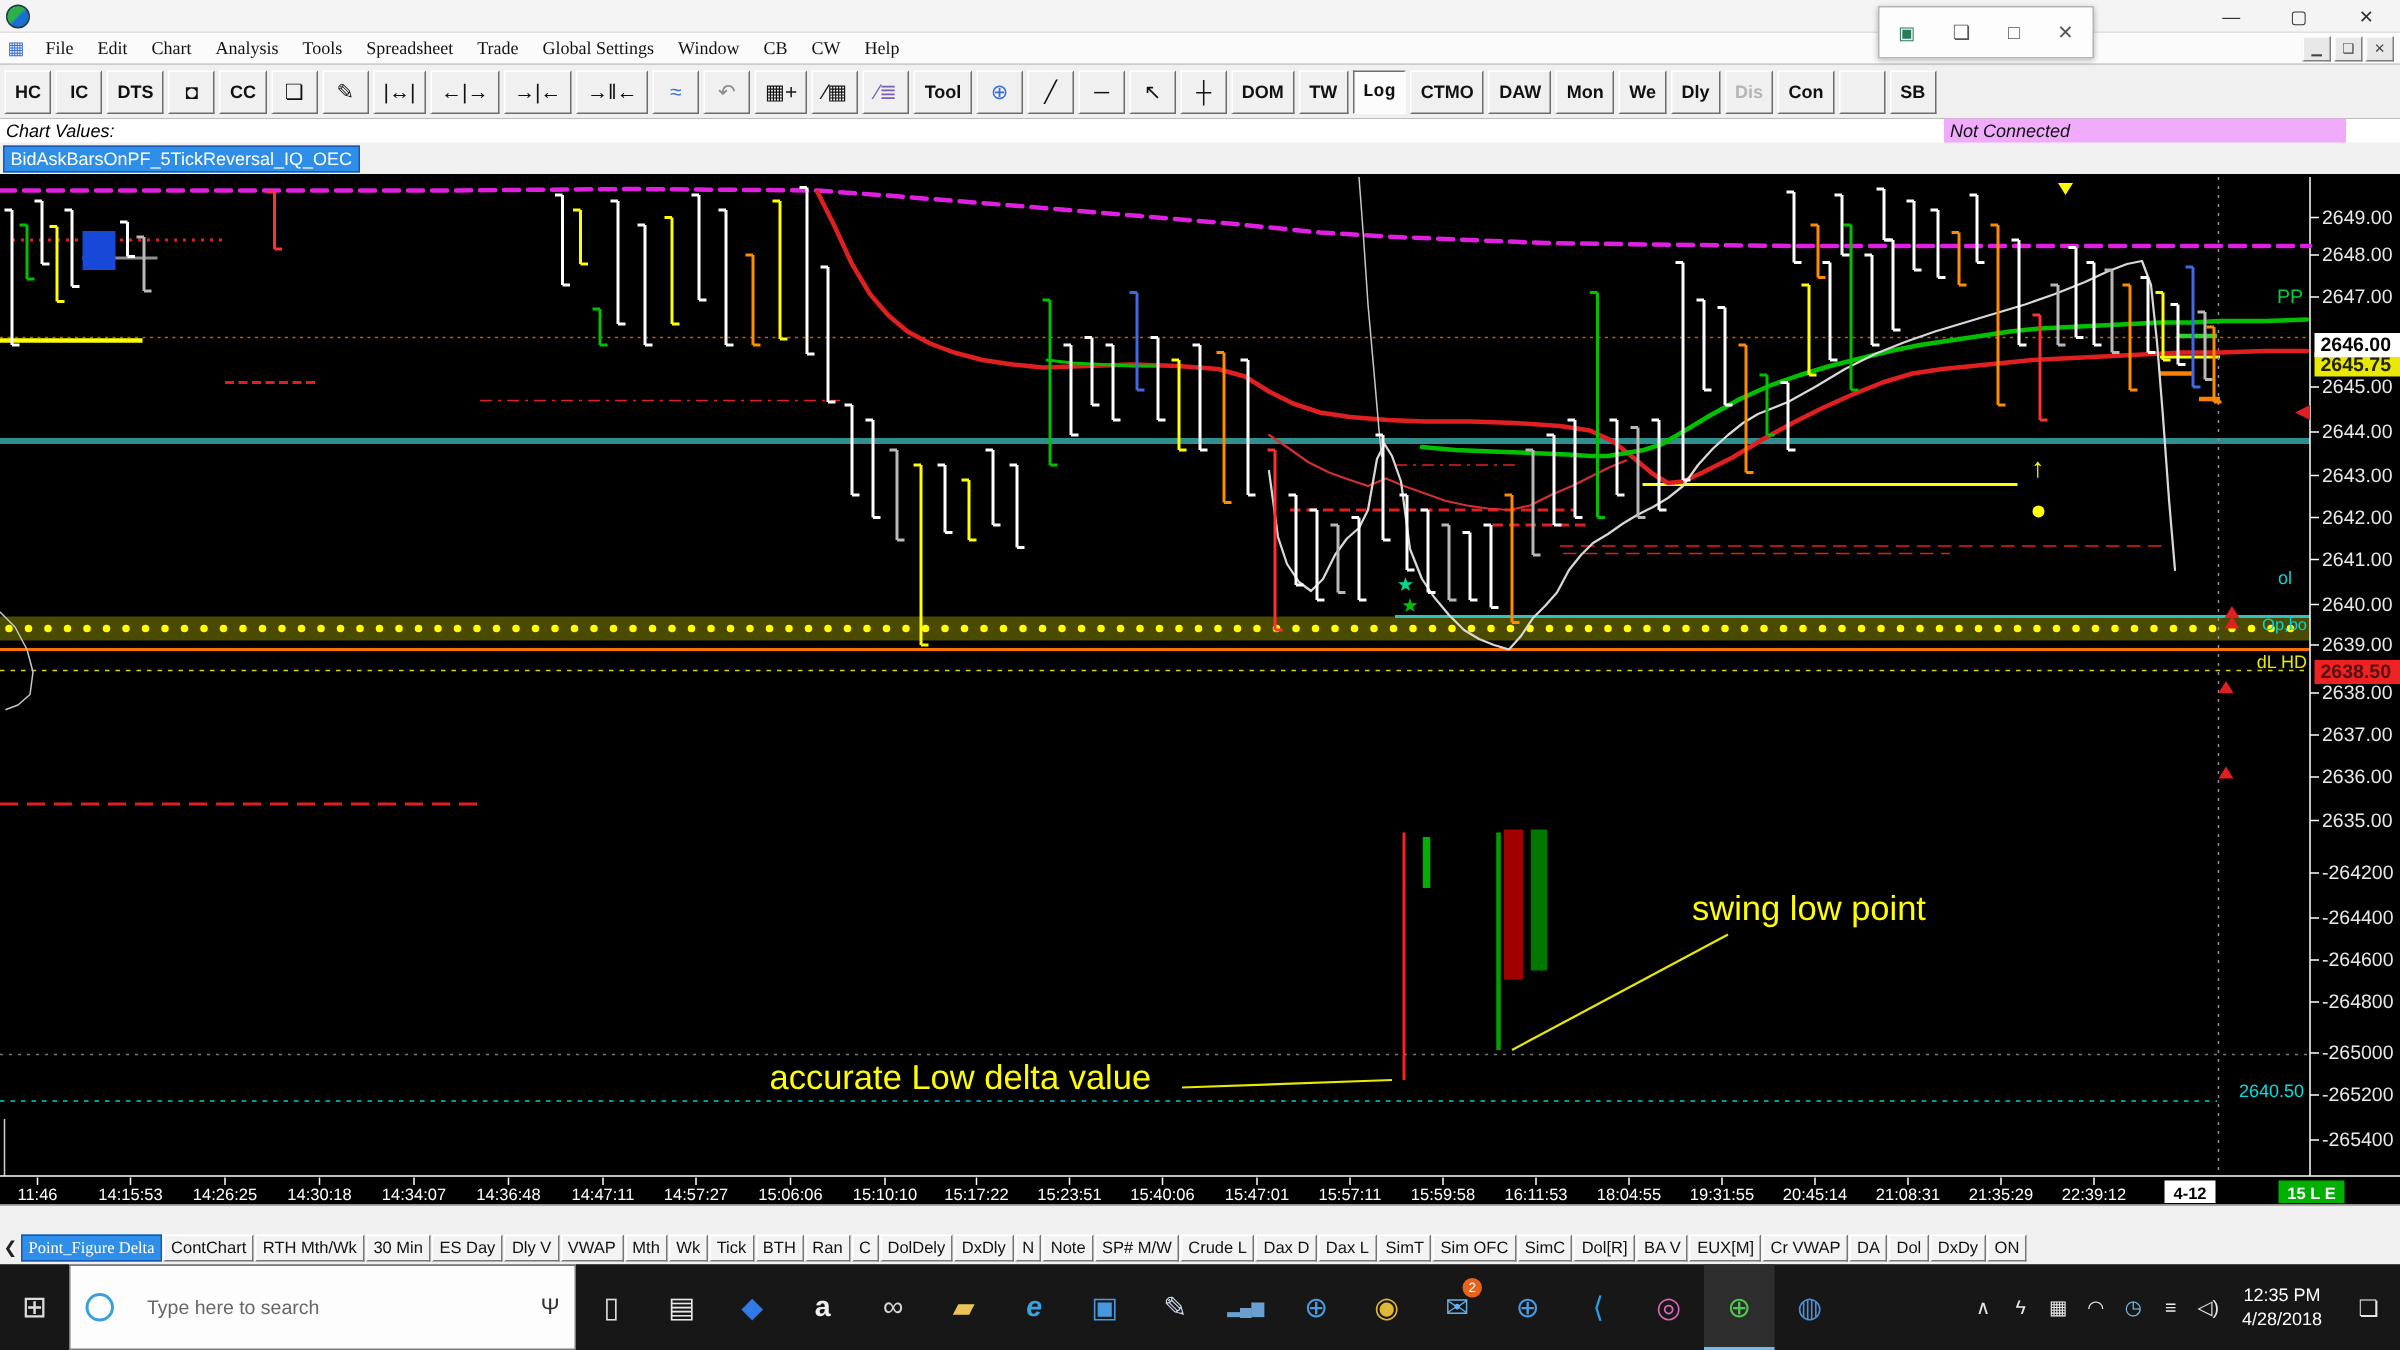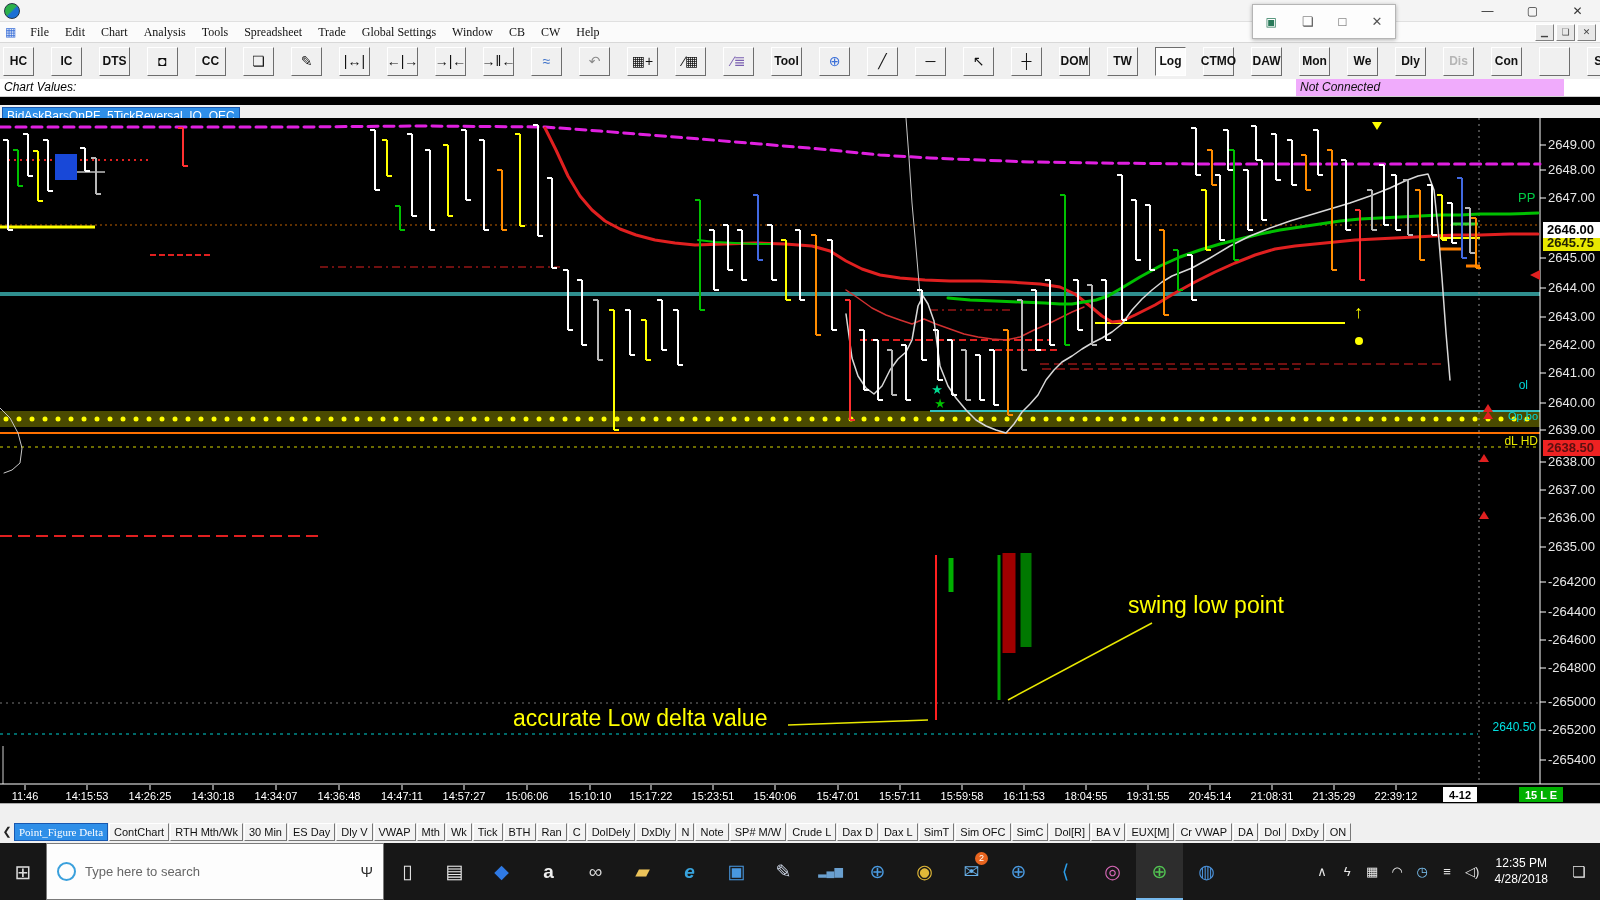--- a/index.html
+++ b/index.html
@@ -18,53 +18,53 @@
   .float-panel .thumb{color:#2a7a5a;font-size:12px;}
   .menubar{position:absolute;top:22px;left:0;width:1600px;height:21px;background:#fbfbfb;
     display:flex;align-items:center;font-size:12px;color:#111;box-sizing:border-box;border-bottom:1px solid #d8d8d8;}
   .app-ic{color:#3a6fd8;font-size:12px;margin:0 6px 0 5px;}
   .menu-item{padding:0 8px;font-family:Liberation Serif, serif;}
   .mdi-controls{margin-left:auto;display:flex;gap:2px;padding-right:4px;}
   .mdi-ctl{width:17px;height:15px;background:#e8e8e8;border:1px solid;border-color:#fff #808080 #808080 #fff;
     font-size:9px;line-height:14px;text-align:center;color:#444;}
   
   .toolbar{position:absolute;top:43px;left:0;width:1600px;height:36px;background:#f0f0f0;
-    display:flex;align-items:center;padding-left:3px;gap:17px;box-sizing:border-box;}
+    display:flex;align-items:center;padding-left:3px;gap:3px;box-sizing:border-box;}
   .tb-btn{height:29px;min-width:31px;display:flex;align-items:center;justify-content:center;
     background:#f0f0f0;border:1px solid;border-color:#fff #6d6d6d #6d6d6d #fff;
     font-size:12px;font-weight:700;color:#111;padding:0 6px;box-sizing:border-box;white-space:nowrap;}
   .tb-btn.icon{font-weight:400;font-size:14px;}
-  .tb-btn.active{background:#fcfcfc;border-color:#6d6d6d #fff #fff #6d6d6d;}
+  .tb-btn.active{background:#fcfcfc;border-color:#6d6d6d #fff #fff #6d6d6d;font-family:Liberation Mono, monospace;}
   .tb-btn.disabled{color:#b5b5b5;}
   
   .chart-values{position:absolute;top:79px;left:0;width:1600px;height:18px;background:#fff;
     font-size:12px;color:#000;border-bottom:1px solid #cfcfcf;box-sizing:border-box;font-style:italic;}
   .cv-label{padding-left:4px;line-height:17px;}
   .not-connected{position:absolute;left:1296px;top:0;width:268px;height:17px;
     padding-left:4px;box-sizing:border-box;line-height:16px;color:#111;}
-  .study-row{position:absolute;top:105px;left:0;width:1600px;height:21px;background:#f0f0f0;}
+  .study-row{position:absolute;top:95px;left:0;width:1600px;height:21px;background:#f0f0f0;}
   .study-tab{position:absolute;left:2px;top:2px;border:1px solid #1858b0;color:#fff;
     font-size:12px;padding:1px 4px;}
   
   .chart{position:absolute;top:118px;left:0;width:1600px;height:685px;background:#000;}
   .chart svg text{font-family:"Liberation Sans",sans-serif;}
   
   .hscroll{position:absolute;top:803px;left:0;width:1600px;height:17px;background:#f0f0f0;border-top:1px solid #aaa;box-sizing:border-box;}
   .tabs-row{position:absolute;top:820px;left:0;width:1600px;height:23px;background:#f0f0f0;
     display:flex;align-items:center;font-size:11px;overflow:hidden;}
   .tab-chevron{width:14px;text-align:center;color:#222;font-size:11px;}
   .chart-tab{border:1px solid;border-color:#fff #777 #777 #fff;background:#f3f3f3;color:#111;
     padding:2px 4px;margin-right:1px;white-space:nowrap;}
   .chart-tab.active{color:#fff;border-color:#1858b0;font-family:Liberation Serif, serif;}
   
   .taskbar{position:absolute;top:843px;left:0;width:1600px;height:57px;background:#171717;
     display:flex;align-items:stretch;color:#e8e8e8;}
   .start{width:46px;display:flex;align-items:center;justify-content:center;font-size:20px;color:#dcdcdc;}
   .searchbox{width:338px;background:#fdfdfd;border:1px solid #7a7a7a;display:flex;align-items:center;
-    color:#666;font-size:13px;gap:9px;padding:0 10px;box-sizing:border-box;}
+    color:#666;font-size:13px;gap:22px;padding:0 10px;box-sizing:border-box;}
   .cortana{width:15px;height:15px;border:2px solid #3aa0dc;border-radius:50%;flex:none;}
   .mic{margin-left:auto;color:#333;font-size:15px;}
   .tb-icons{display:flex;}
   .tb-icon{width:47px;display:flex;align-items:center;justify-content:center;font-size:19px;position:relative;}
   .tb-icon.active-app{background:#2d2d2d;box-shadow:inset 0 -2px 0 #76b9ed;}
   .badge{position:absolute;top:9px;right:7px;background:#e8641e;color:#fff;border-radius:50%;
     font-size:9px;width:13px;height:13px;line-height:13px;text-align:center;}
   .tray{margin-left:auto;display:flex;align-items:center;}
   .tray-icon{width:25px;text-align:center;font-size:13px;color:#e8e8e8;}
   .clock{text-align:center;font-size:12px;line-height:1.3;padding:0 10px;color:#fff;}

